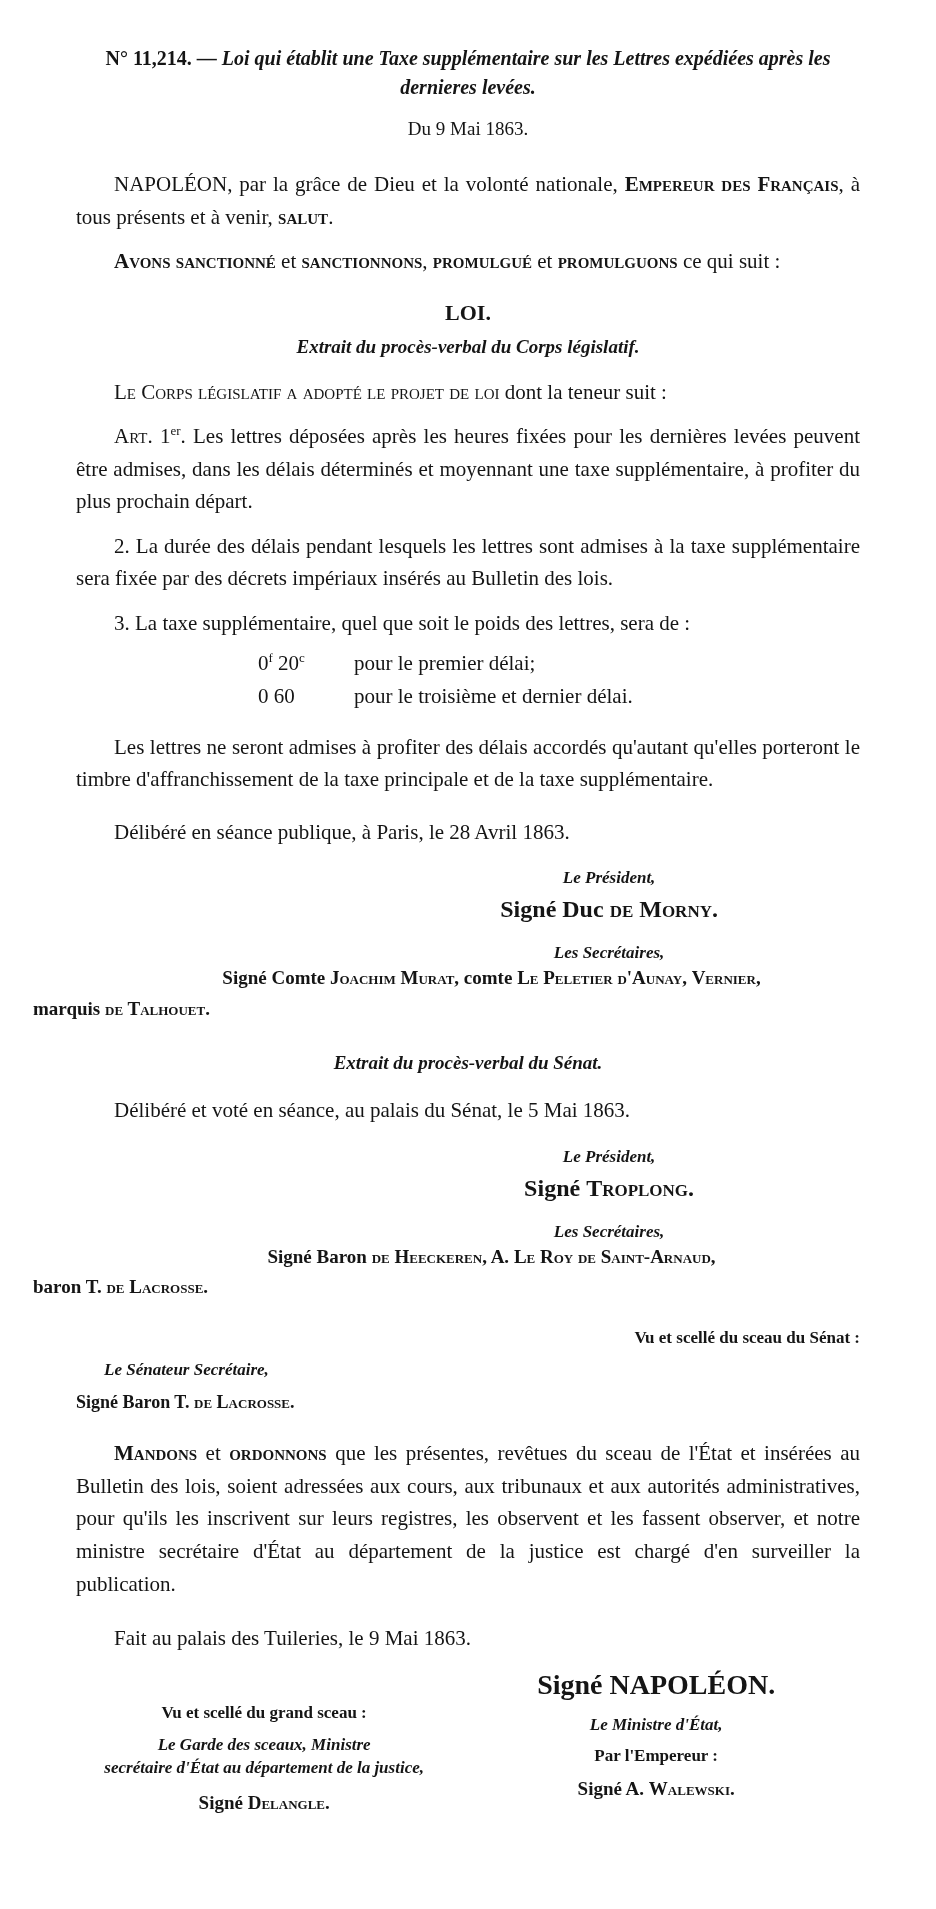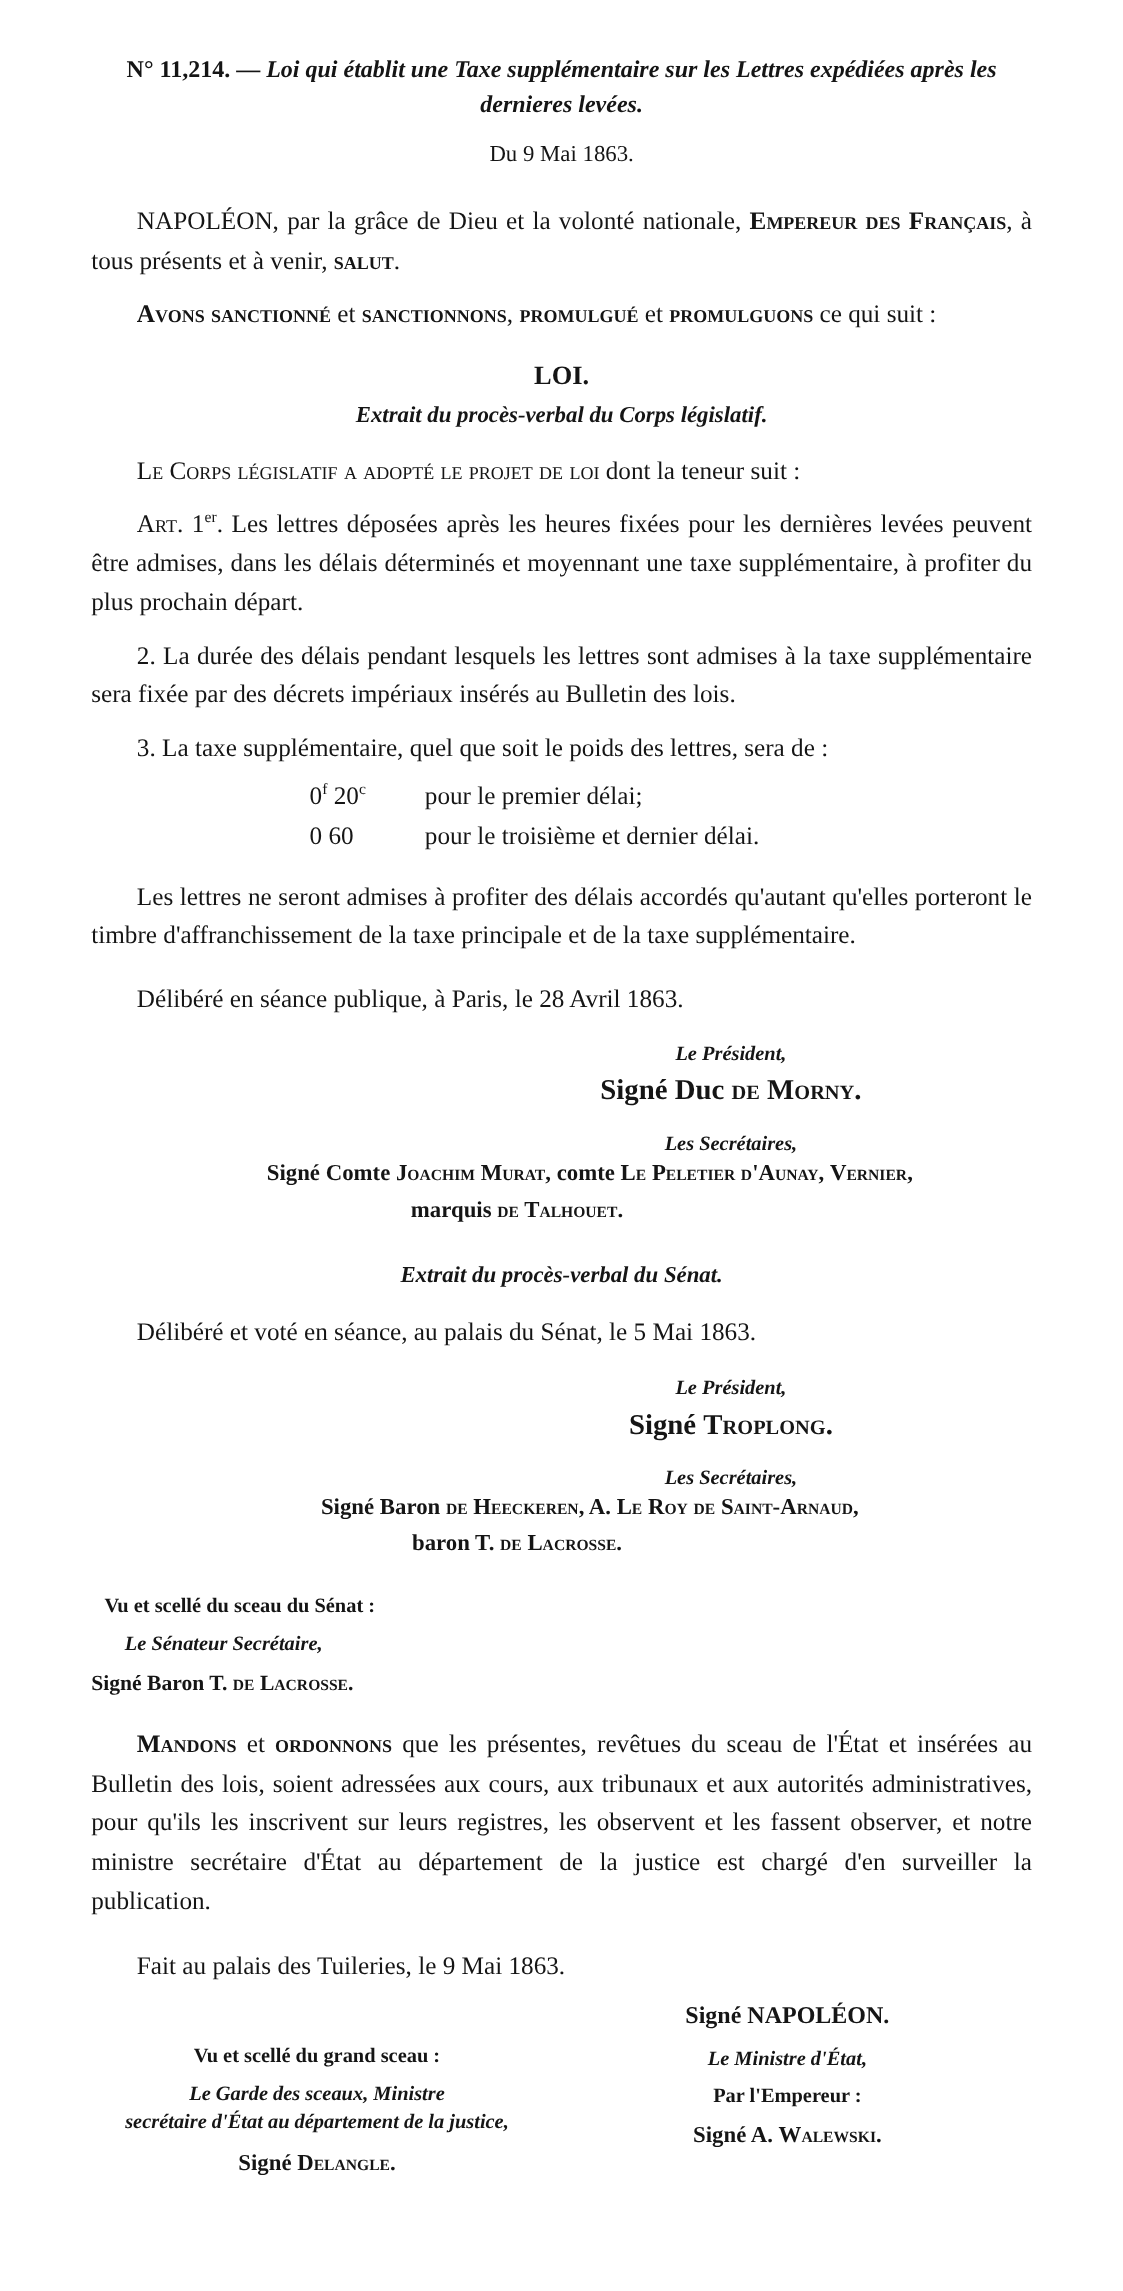--- a/index.html
+++ b/index.html
@@ -87,36 +87,36 @@
     margin-top: 8px;
   }
   .sig-center {
     width: 86%;
     margin-left: 10%;
     text-align: center;
     font-size: 19px;
     font-weight: bold;
     line-height: 1.6;
   }
-  .sig-center .line2 { text-align: center; margin-left: -18%; }
+  .sig-center .line2 { text-align: left; margin-left: -18%; }
 
   .seal-block { margin-top: 26px; font-size: 17px; }
-  .seal-note  { font-weight: bold; margin: 11px; }
+  .seal-note  { font-weight: bold; margin: 0; text-align: right; }
   .seal-role  { font-weight: bold; font-style: italic; margin: 12px 0 0 28px; }
   .seal-sig   { font-weight: bold; font-size: 18px; margin: 12px 0 0 0; }
 
   .closing-columns {
     display: flex;
     margin-top: 14px;
     font-size: 17px;
   }
   .col-left  { width: 48%; text-align: center; padding-top: 34px; }
   .col-right { width: 52%; text-align: center; }
   .col-line      { margin: 0 0 10px 0; }
-  .napoleon-sig  { font-size: 20px; font-weight: bold; margin-bottom: 12px; }
+  .napoleon-sig  { font-size: 28px; font-weight: bold; margin-bottom: 12px; }
   .role-italic   { font-style: italic; font-weight: bold; line-height: 1.4; }
   .minister-sig  { font-size: 19px; font-weight: bold; margin-top: 12px; }
   .bold-line { font-weight: bold; }
 </style>
 </head>
 <body>
 
 <div class="page">
 
   <p class="doc-heading">

